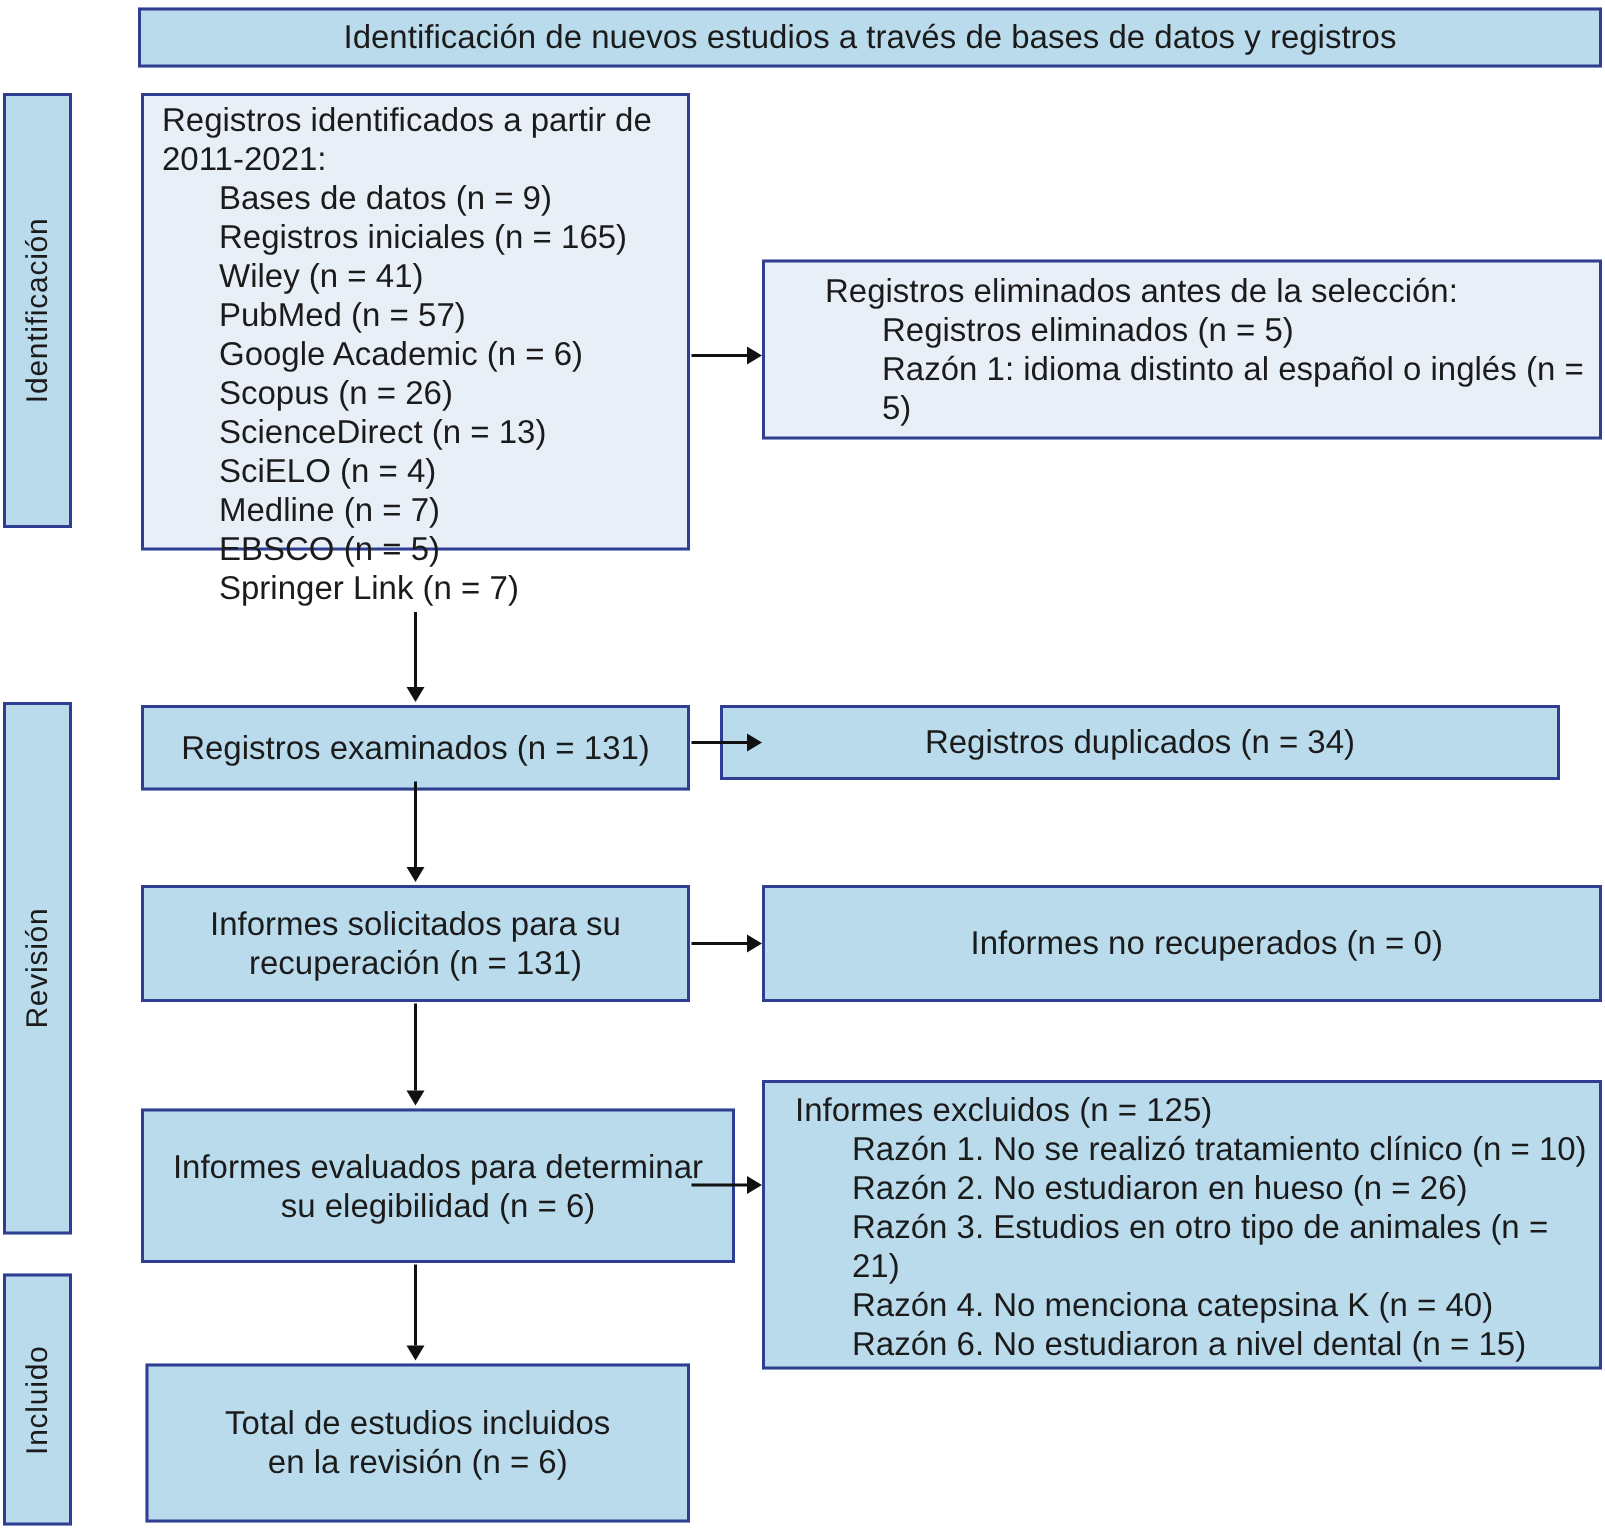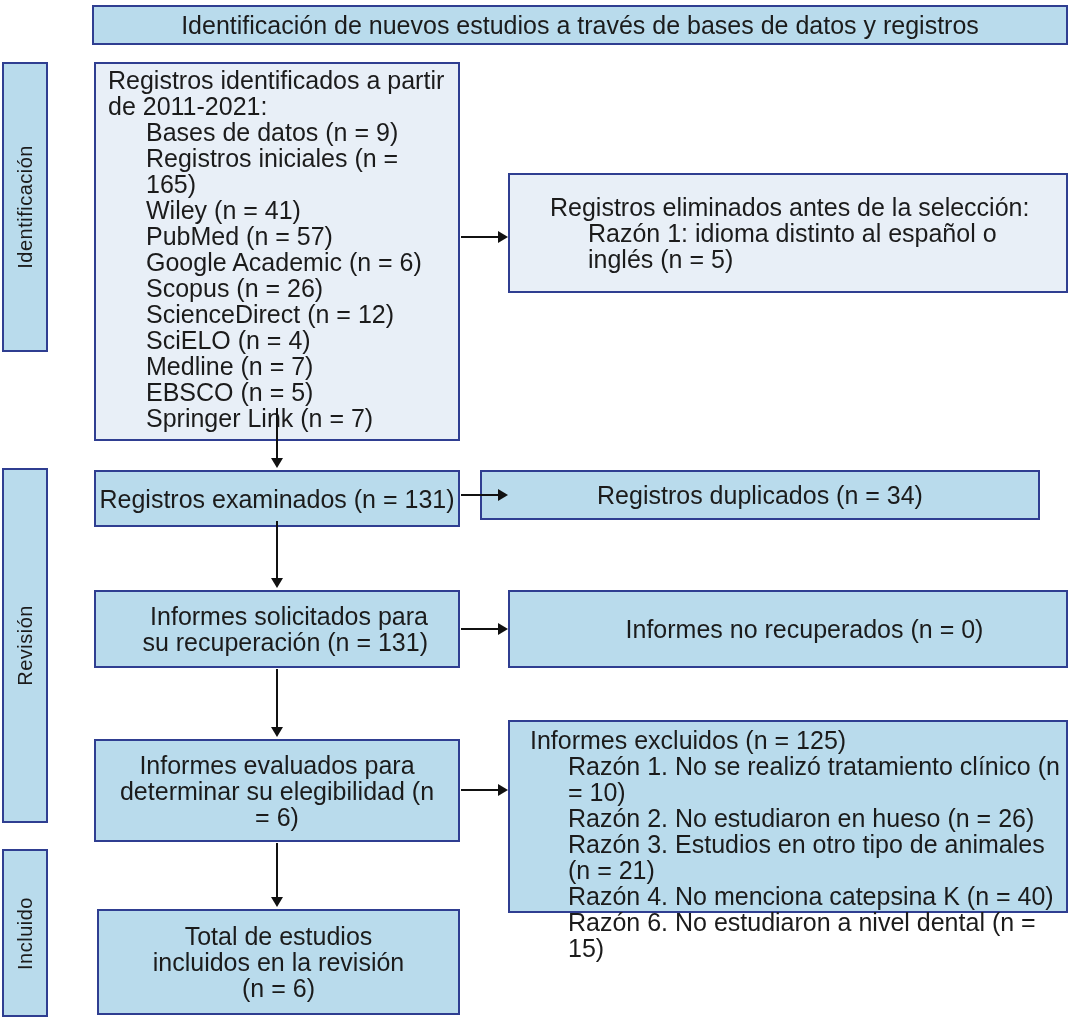--- a/index.html
+++ b/index.html
@@ -2,21 +2,21 @@
 <html><head>
 <meta charset="utf-8">
 <style>
   html,body { margin:0; padding:0; background:#ffffff; }
   body { font-family:"Liberation Sans", sans-serif; color:#1b1b1b; }
   .canvas { position:relative; width:1070px; height:1024px; background:#ffffff; overflow:hidden; }
 
   .box {
     position:absolute; box-sizing:border-box;
     border:2px solid #2f3e91;
-    font-size:25px; line-height:26px;
+    font-size:22px; line-height:26px;
   }
   .fill-med   { background:#b9dbec; }
   .fill-light { background:#e8eff7; }
   .center { display:flex; align-items:center; justify-content:center; text-align:center; }
 
   .listbox { padding:3px 12px; }
   .listbox .indent { padding-left:38px; }
 
   .vcenter-list { display:flex; flex-direction:column; justify-content:center; padding-left:20px; }
 
@@ -55,55 +55,56 @@
   <div class="phase" style="top:62px; height:290px;">
     <span class="vtext">Identificación</span>
   </div>
   <div class="phase" style="top:468px; height:355px;">
     <span class="vtext">Revisión</span>
   </div>
   <div class="phase" style="top:849px; height:168px;">
     <span class="vtext">Incluido</span>
   </div>
 
-  <div class="box fill-light listbox" style="left:94px; top:62px; width:366px; height:379px;">
+  <div class="box fill-light listbox" style="left:94px; top:62px; width:366px; height:305px;">
     <div>Registros identificados a partir de 2011-2021:</div>
     <div class="indent">Bases de datos (n = 9)</div>
     <div class="indent">Registros iniciales (n = 165)</div>
     <div class="indent">Wiley (n = 41)</div>
     <div class="indent">PubMed (n = 57)</div>
     <div class="indent">Google Academic (n = 6)</div>
     <div class="indent">Scopus (n = 26)</div>
-    <div class="indent">ScienceDirect (n = 12)</div>
+    <div class="indent">ScienceDirect (n = 13)</div>
     <div class="indent">SciELO (n = 4)</div>
     <div class="indent">Medline (n = 7)</div>
     <div class="indent">EBSCO (n = 5)</div>
     <div class="indent">Springer Link (n = 7)</div>
   </div>
 
   <div class="box fill-light vcenter-list" style="left:508px; top:173px; width:560px; height:120px;padding-left:40px;">
     <div>Registros eliminados antes de la selección:</div>
+    <div class="indent" style="padding-left:38px;">Registros eliminados (n = 5)</div>
     <div class="indent" style="padding-left:38px;">Razón 1: idioma distinto al español o inglés (n = 5)</div>
   </div>
 
   <div class="box fill-med center" style="left:94px; top:470px; width:366px; height:57px;">
     <span>Registros examinados (n = 131)</span>
   </div>
   <div class="box fill-med center" style="left:480px; top:470px; width:560px; height:50px;">
     <span>Registros duplicados (n = 34)</span>
   </div>
 
-  <div class="box fill-med center" style="left:94px; top:590px; width:366px; height:78px; padding:0 30px;text-align:right;">
+  <div class="box fill-med center" style="left:94px; top:590px; width:366px; height:78px; padding:0 30px;">
     <span>Informes solicitados para su recuperación (n = 131)</span>
   </div>
   <div class="box fill-med center" style="left:508px; top:590px; width:560px; height:78px;padding-left:33px;">
     <span>Informes no recuperados (n = 0)</span>
   </div>
 
-  <div class="box fill-med center" style="left:94px; top:739px; width:366px; height:103px; padding:4px 14px;">
+  <div class="box fill-med center" style="left:94px; top:739px; width:396px; height:103px; padding:4px 14px;">
     <span>Informes evaluados para determinar su elegibilidad (n = 6)</span>
   </div>
   <div class="box fill-med" style="left:508px; top:720px; width:560px; height:193px; padding:5px 6px 0 20px;">
     <div>Informes excluidos (n = 125)</div>
     <div style="padding-left:38px;">Razón 1. No se realizó tratamiento clínico (n = 10)</div>
     <div style="padding-left:38px;">Razón 2. No estudiaron en hueso (n = 26)</div>
     <div style="padding-left:38px;">Razón 3. Estudios en otro tipo de animales (n = 21)</div>
     <div style="padding-left:38px;">Razón 4. No menciona catepsina K (n = 40)</div>
     <div style="padding-left:38px;">Razón 6. No estudiaron a nivel dental (n = 15)</div>
   </div>

